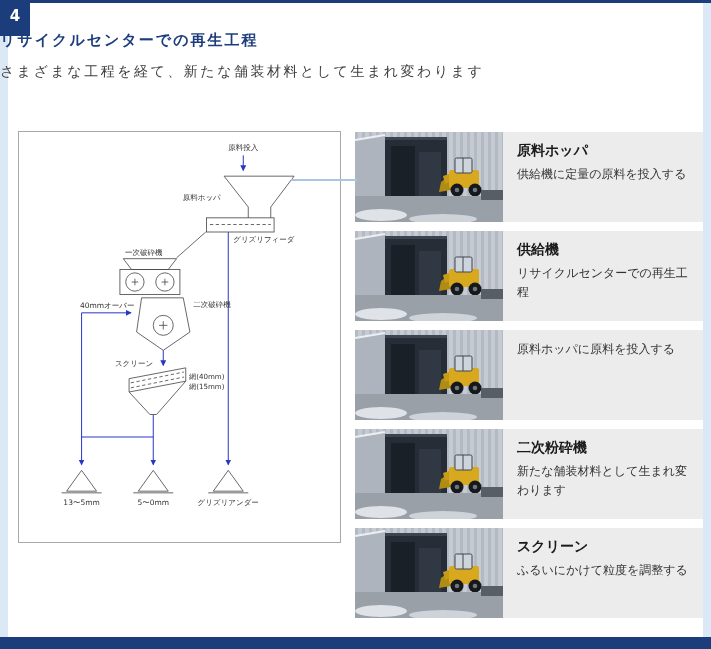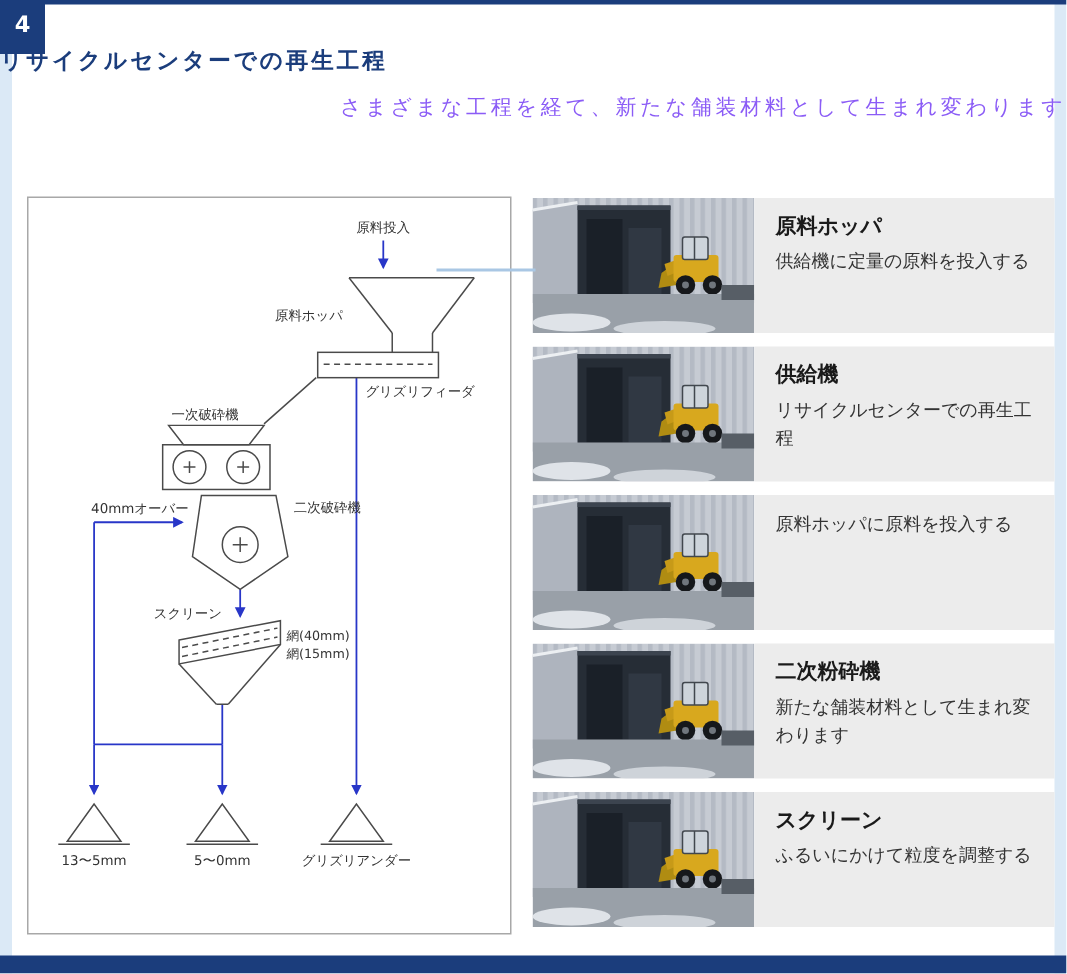--- a/index.html
+++ b/index.html
@@ -18,24 +18,24 @@
     position: absolute; top: 0; left: 0; width: 30px; height: 36px;
     background: #1b3d7c; color: #fff; font-size: 15px; font-weight: 700;
     display: flex; justify-content: center; align-items: flex-start; padding-top: 7px; z-index: 6;
   }
   .page-title {
     position: absolute; top: 31px; left: 0; width: 100%; margin: 0;
     font-size: 15px; font-weight: 700; color: #1b3d7c; letter-spacing: 2px;
   }
   .page-subtitle {
     position: absolute; top: 63px; left: 0; width: 100%; margin: 0;
-    text-align: right; font-size: 14px; color: #8b5cf6; letter-spacing: 2.5px;
+    text-align: left; font-size: 14px; color: #404040; letter-spacing: 2.5px;
   }
   .diagram-box {
-    position: absolute; left: 18px; top: 131px; width: 323px; height: 492px;
+    position: absolute; left: 18px; top: 131px; width: 323px; height: 412px;
     border: 1px solid #a8a8a8; background: #fff;
   }
   .diagram-box svg { display: block; width: 100%; height: 100%; }
   .diagram-box text { font-family: "DejaVu Sans", "Liberation Sans", sans-serif; fill: #333; }
   .connector { position: absolute; left: 291px; top: 179px; width: 66px; height: 2px; background: #a9c7e4; z-index: 3; }
   .steps { position: absolute; left: 355px; top: 132px; width: 348px; display: flex; flex-direction: column; gap: 9px; }
   .step-row { display: flex; height: 90px; }
   .step-photo { width: 148px; height: 90px; flex: 0 0 148px; overflow: hidden; }
   .step-photo svg { display: block; width: 148px; height: 90px; }
   .step-text { flex: 1; background: #ececec; padding: 10px 12px 8px 14px; }

